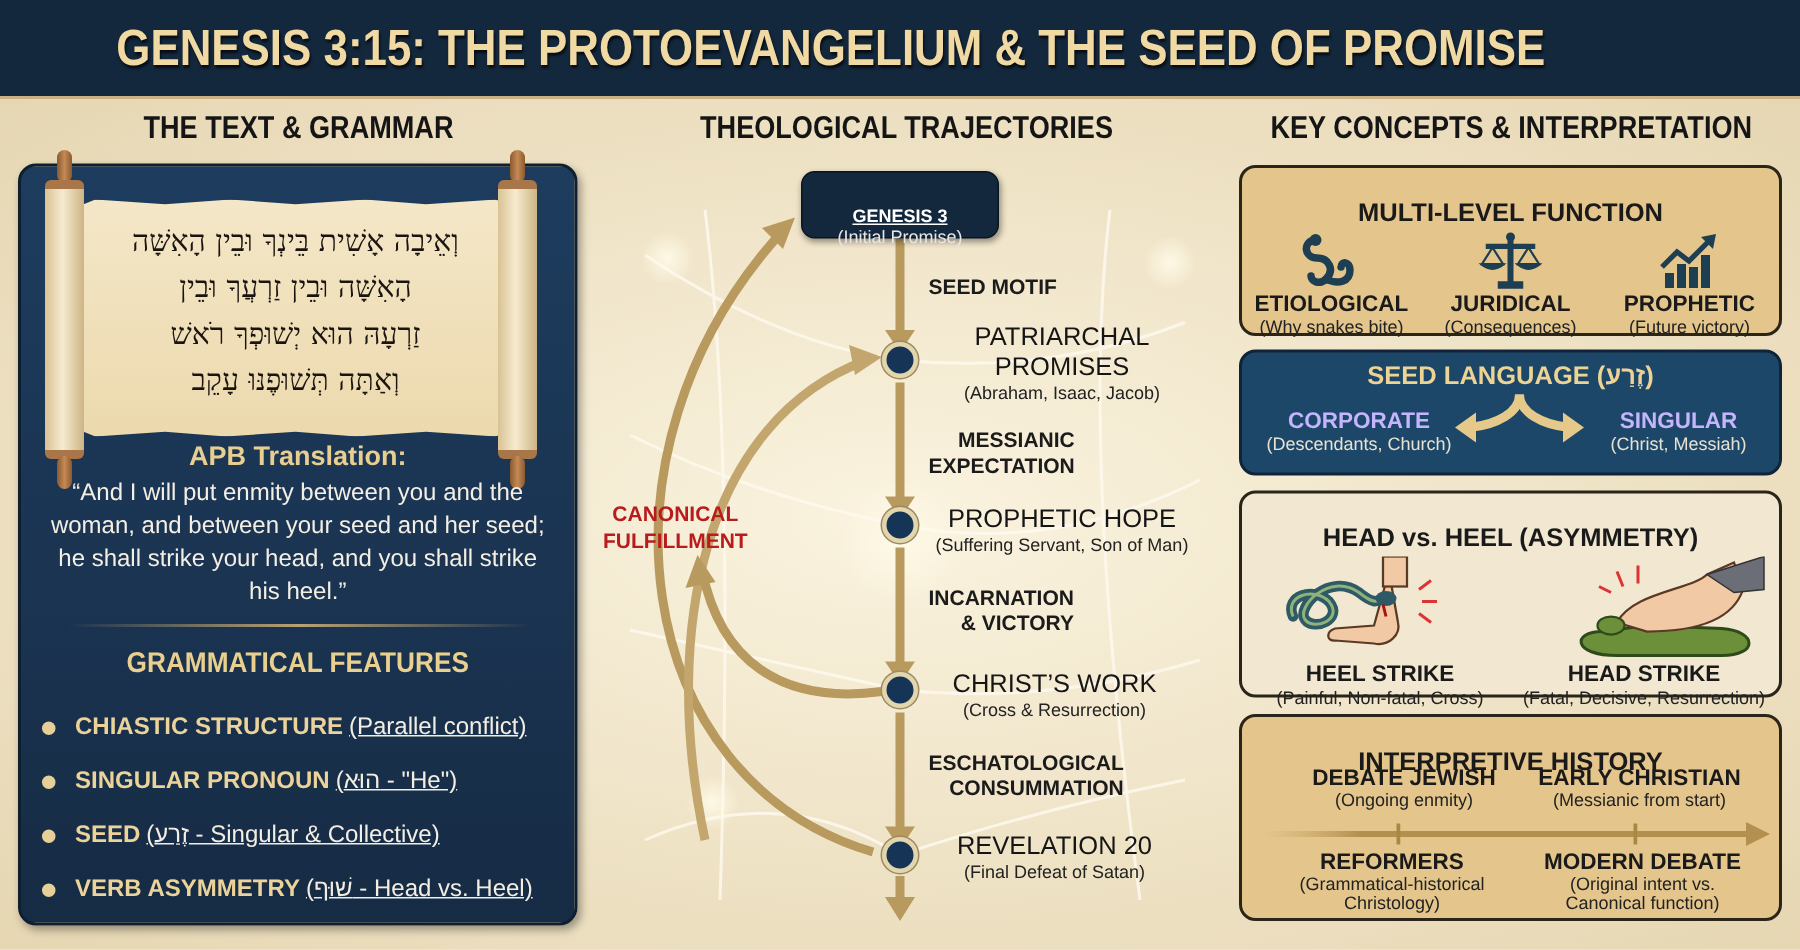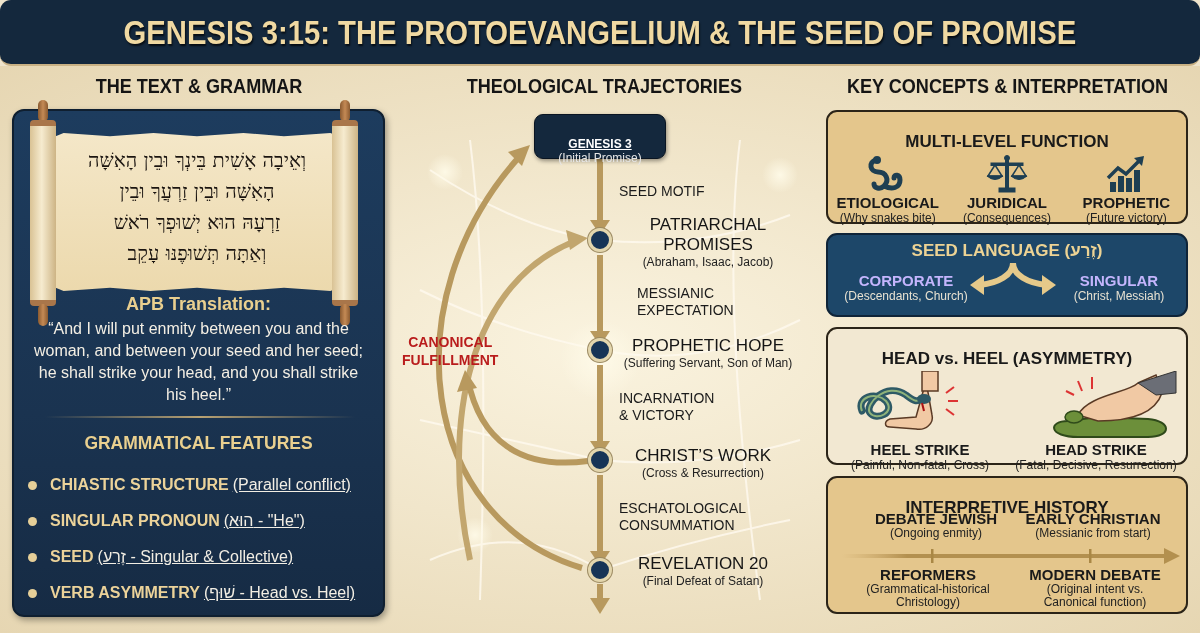--- a/index.html
+++ b/index.html
@@ -12,21 +12,21 @@
   }
   .bg {
     position: absolute; left: 0; top: 66px; width: 1200px; height: 567px;
     background:
       radial-gradient(ellipse at 600px 280px, #faf3df 0%, #f1e6cb 45%, #e6d6b2 100%);
   }
   .header {
     position: absolute; left: 0; top: 0; width: 1200px; height: 66px;
     background: #14283d;
     border-bottom: 2px solid #c9b184;
-    display: flex; align-items: center; justify-content: center; border-radius: 11px;
+    display: flex; align-items: center; justify-content: flex-start;
   }
   .header h1 {
     font-family: "Liberation Sans", sans-serif;
     font-weight: bold;
     font-size: 34px;
     color: #f0d9a2;
     letter-spacing: 0px;
     transform: scaleX(0.86);
     text-shadow: 1px 2px 2px rgba(0,0,0,0.7);
     white-space: nowrap;
@@ -116,22 +116,23 @@
   .node-top .s { font-size: 12px; color: #e6e6e6; }
   .node-dot {
     position: absolute; width: 24px; height: 24px; border-radius: 50%;
     background: #163456; border: 3px solid #e3d6ad;
     box-shadow: 0 0 0 1px #9c8a62;
   }
   .stage { position: absolute; text-align: center; white-space: nowrap; }
   .stage .t { font-weight: normal; font-size: 17px; color: #151515; line-height: 20px; }
   .stage .s { font-size: 12px; color: #222; line-height: 15px; }
   .motif {
-    position: absolute; font-weight: normal; font-size: 14px; color: #1b1b1b; line-height: 17px;
+    position: absolute; font-weight: bold; font-size: 14px; color: #1b1b1b; line-height: 17px;
     white-space: nowrap;
+    text-align: right;
   }
   .canon-label {
     position: absolute; left: 402px; top: 333px; text-align: center;
     font-weight: bold; font-size: 14px; line-height: 18px; color: #b91c1c;
   }
 
   
   .rbox {
     position: absolute; left: 826px; width: 362px; border-radius: 11px;
     border: 2px solid #2b2418;
@@ -274,21 +275,21 @@
   <div class="t">GENESIS 3</div>
   <div class="s">(Initial Promise)</div>
 </div>
 
 <div class="node-dot" style="left:588px; top:228px;"></div>
 <div class="node-dot" style="left:588px; top:338px;"></div>
 <div class="node-dot" style="left:588px; top:448px;"></div>
 <div class="node-dot" style="left:588px; top:558px;"></div>
 
 <div class="motif" style="left:619px; top:183px; white-space:pre;">SEED MOTIF</div>
-<div class="motif" style="left:637px; top:285px; white-space:pre;">MESSIANIC
+<div class="motif" style="left:619px; top:285px; white-space:pre;">MESSIANIC
 EXPECTATION</div>
 <div class="motif" style="left:619px; top:390px; white-space:pre;">INCARNATION
 &amp; VICTORY</div>
 <div class="motif" style="left:619px; top:500px; white-space:pre;">ESCHATOLOGICAL
 CONSUMMATION</div>
 
 <div class="stage" style="left:634px; top:215px; width:148px;">
   <div class="t" style="white-space:pre;">PATRIARCHAL
 PROMISES</div>
   <div class="s">(Abraham, Isaac, Jacob)</div>

